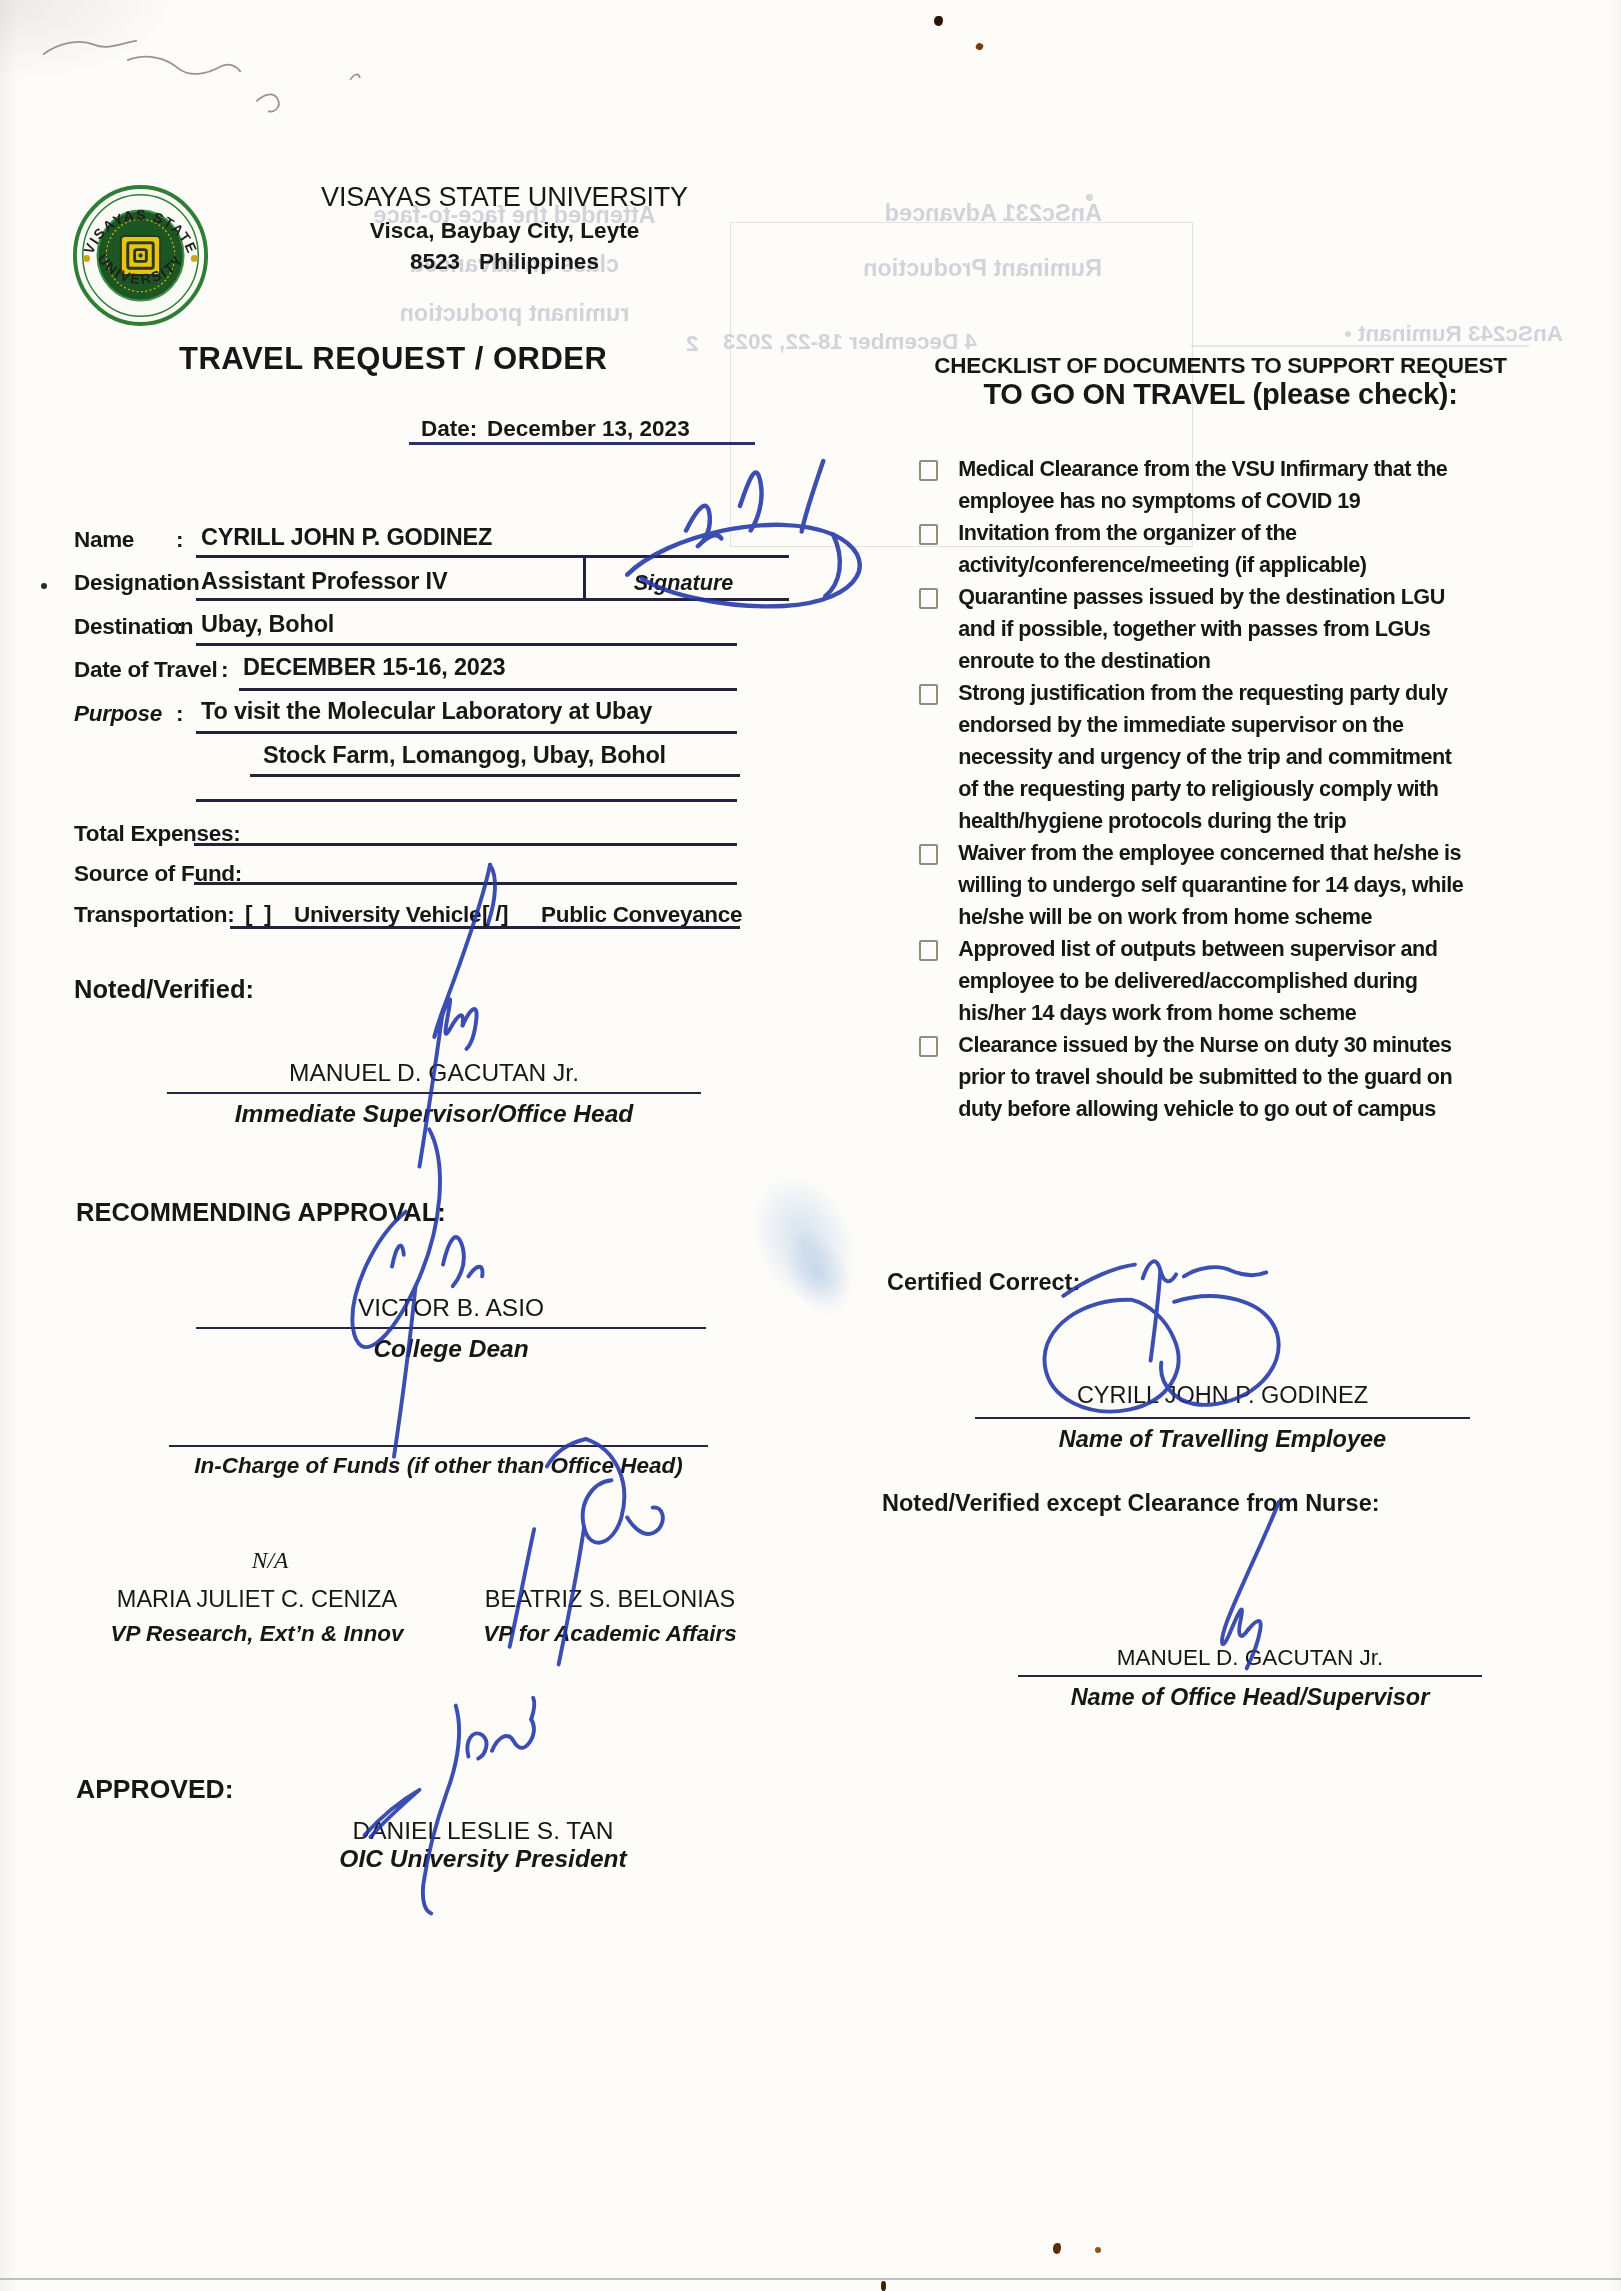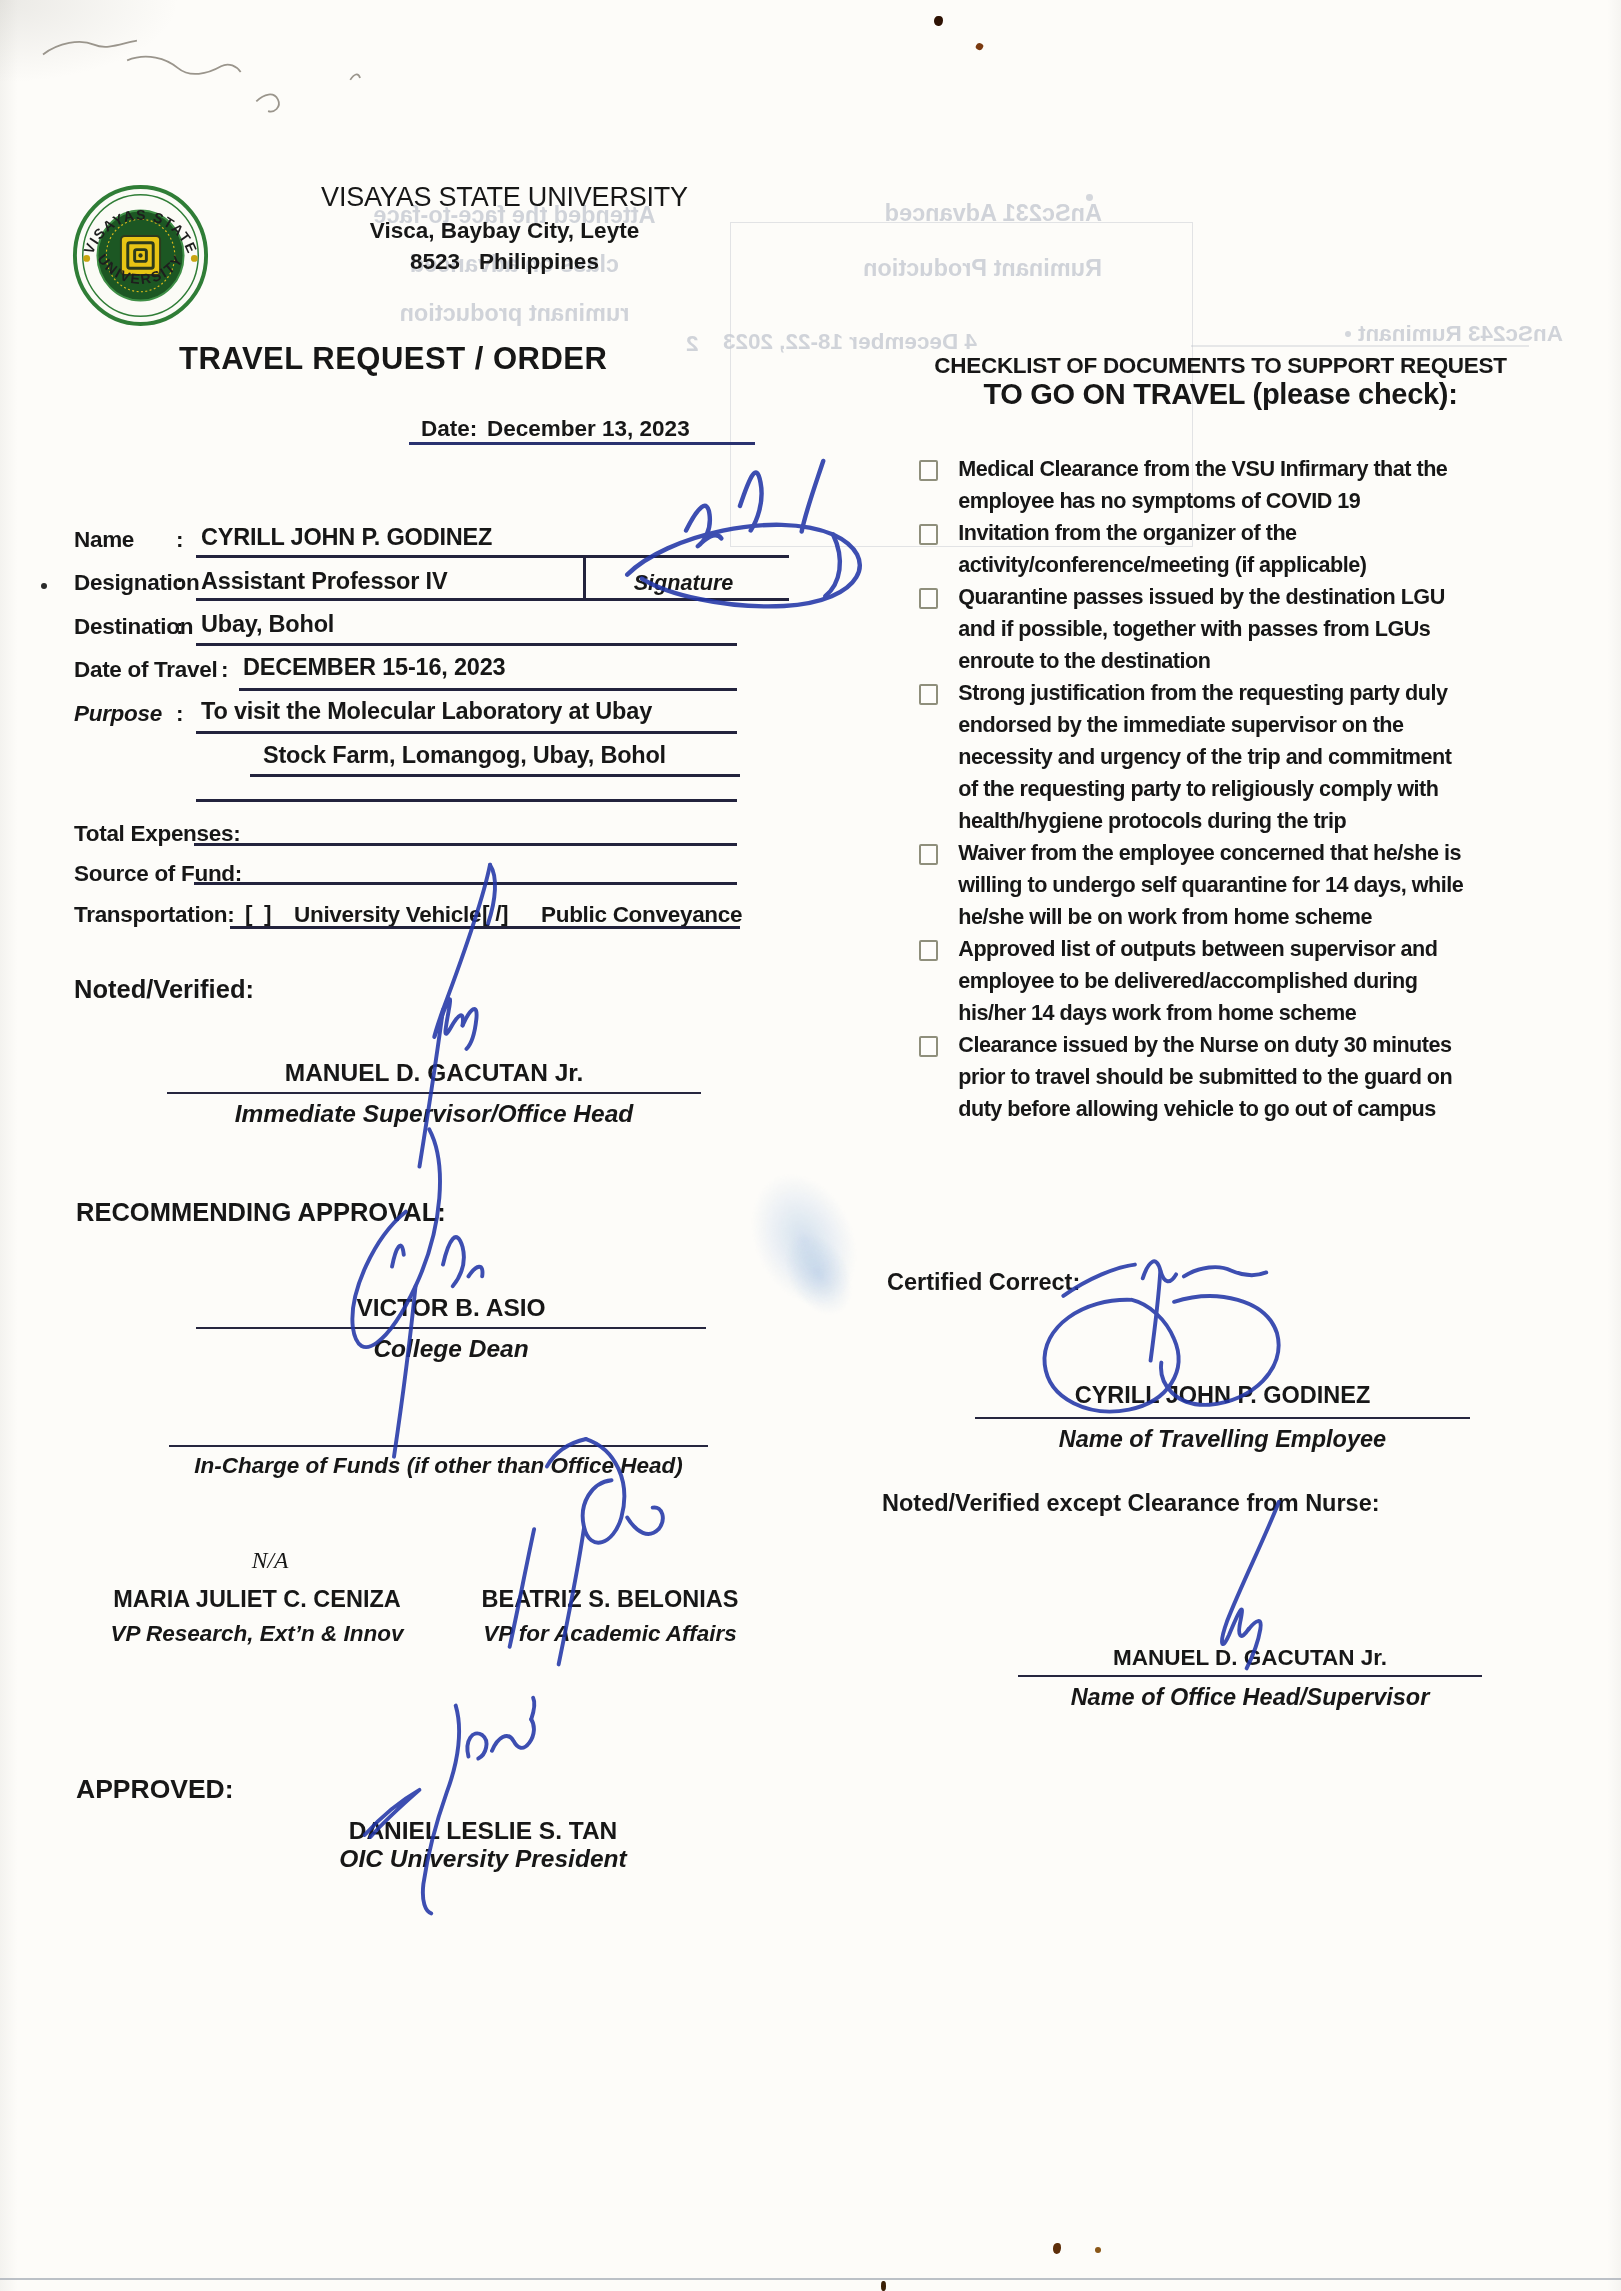--- a/index.html
+++ b/index.html
@@ -15,21 +15,21 @@
       linear-gradient(270deg, rgba(160,158,150,.08) 0, rgba(0,0,0,0) 13.7px);
   }
   .abs{position:absolute;}
   .b{font-weight:bold;}
   .i{font-style:italic;}
   .ctr{text-align:center;}
   .lbl{font-size:22.5px;font-weight:bold;letter-spacing:-0.3px;}
   .val{font-size:23.5px;font-weight:bold;letter-spacing:-0.2px;white-space:nowrap;}
   .rule{height:2.5px;background:#23233d;}
   .rule-thin{height:2px;background:#26263f;}
-  .name-line{font-size:24.5px;font-weight:bold;white-space:nowrap;}
+  .name-line{font-size:24.5px;font-weight:normal;white-space:nowrap;}
   .role-line{font-size:22.5px;font-weight:bold;font-style:italic;white-space:nowrap;}
   .chk-row{display:flex;align-items:flex-start;}
   .chk-box{flex:0 0 auto;width:14.7px;height:17.6px;border:2px solid #8f8f7c;border-radius:2px;margin:6.9px 20.6px 0 0;background:rgba(255,255,255,.4);}
   .chk-text{width:637px;font-size:21.6px;font-weight:bold;line-height:32px;letter-spacing:-0.5px;white-space:pre-line;}
   .ghost{color:#c6cad2;transform:scaleX(-1);font-weight:bold;opacity:.8;}
   .sig-svg{pointer-events:none;}
 </style>
 </head>
 <body>
 

